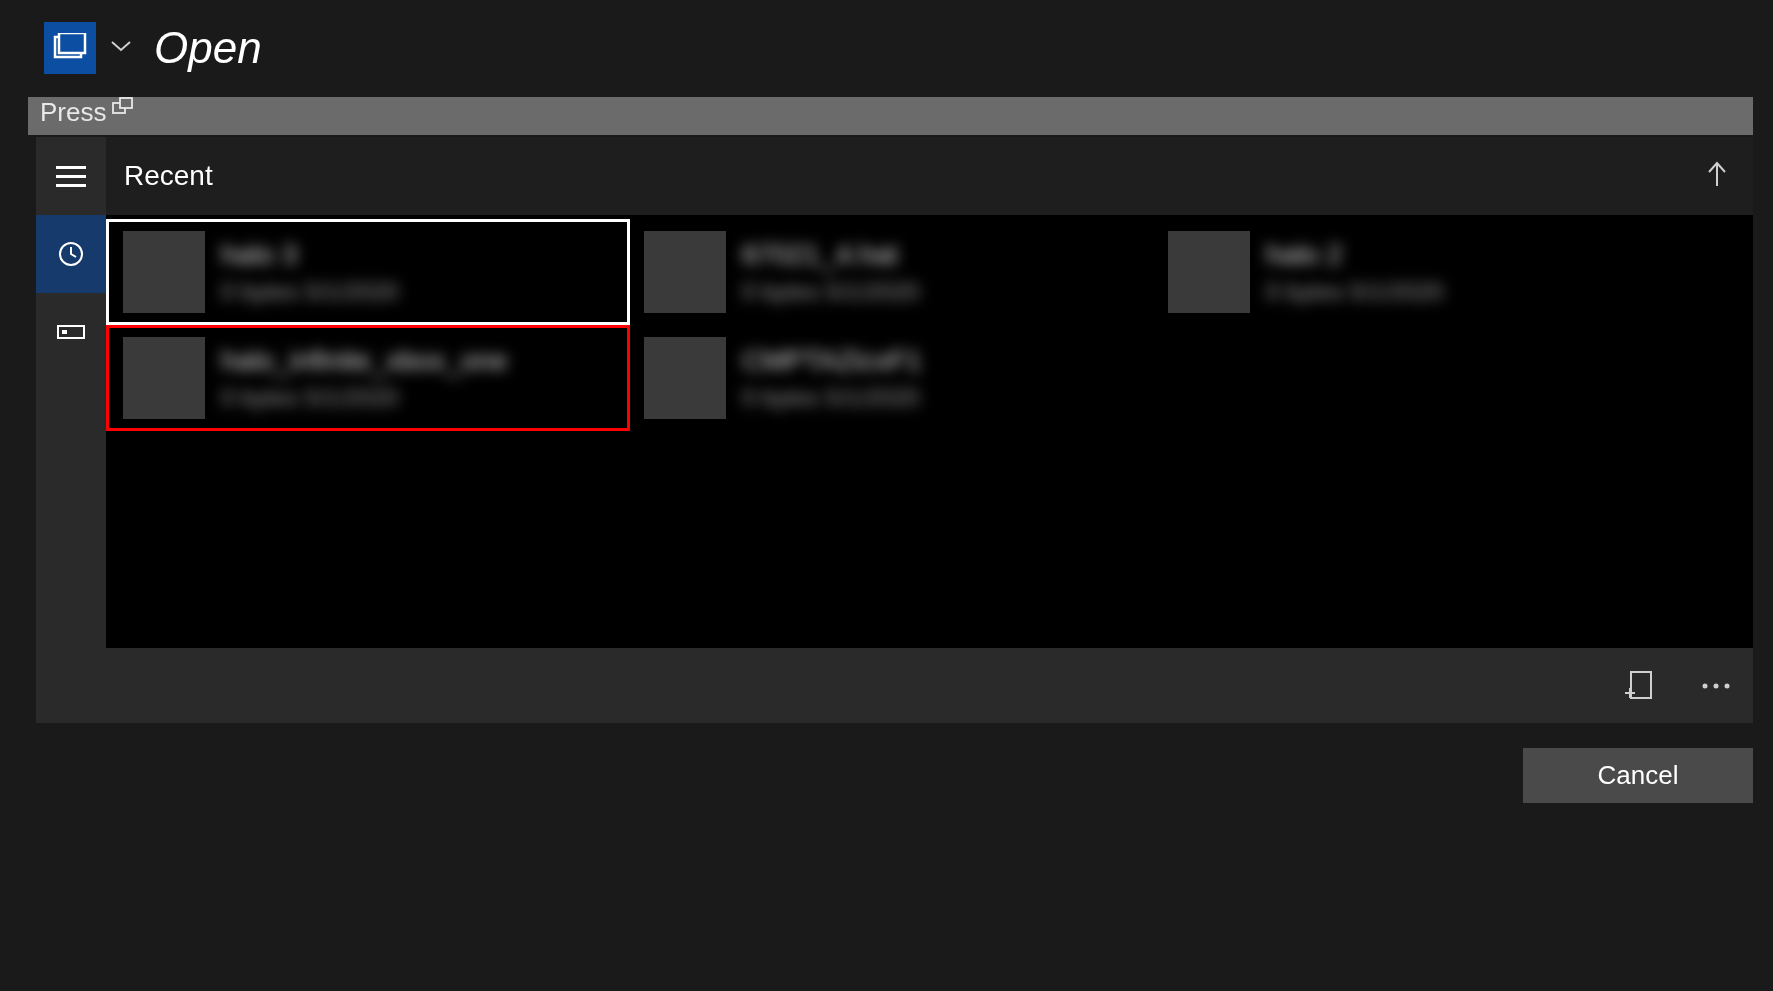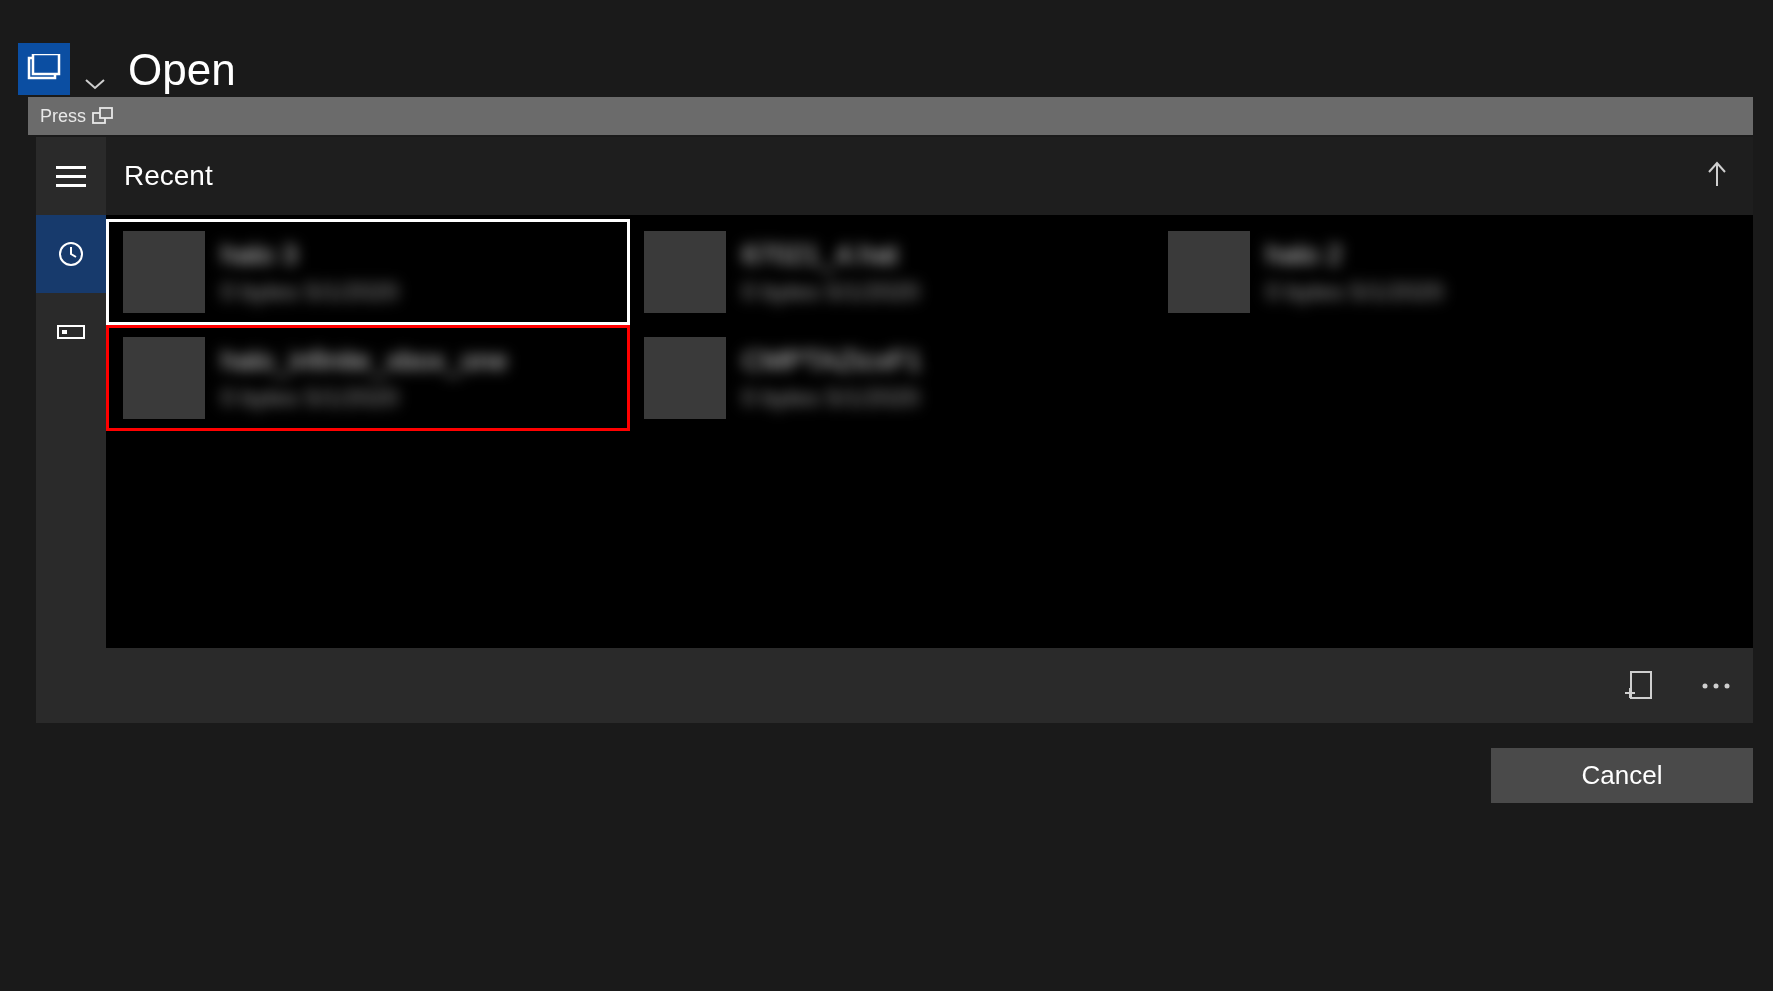--- a/index.html
+++ b/index.html
@@ -13,23 +13,24 @@
   }
   .app {
     position: absolute;
     top: 0; left: 0; right: 0; bottom: 0;
     background: #1a1a1a;
   }
 
   
   .title-bar {
     display: flex;
-    align-items: flex-end;
+    align-items: center;
     height: 95px;
-    padding-left: 18px;
+    padding-left: 44px;
+    font-style: italic;
   }
   .app-icon {
     width: 52px;
     height: 52px;
     background: #0b4ea2;
     display: flex;
     align-items: center;
     justify-content: center;
     margin-right: 10px;
   }
@@ -47,23 +48,22 @@
 
   
   .hint-bar {
     position: absolute;
     left: 28px;
     top: 97px;
     right: 20px;
     height: 38px;
     background: #6b6b6b;
     display: flex;
-    align-items: center;
     padding-left: 12px;
-    font-size: 18px;
+    font-size: 26px;
     color: #e8e8e8;
   }
   .hint-bar .hint-icon {
     margin: 0 6px;
     display: inline-flex;
   }
 
   
   .main {
     position: absolute;
@@ -209,21 +209,21 @@
   }
   .bottom-strip .strip-btn {
     cursor: pointer;
     display: flex; align-items: center; justify-content: center;
   }
   
   .cancel-fixed {
     position: absolute;
     right: 20px;
     top: 748px;
-    width: 262px;
+    width: 230px;
     height: 55px;
     background: #4a4a4a;
     display: flex;
     align-items: center;
     justify-content: center;
     font-size: 26px;
     cursor: pointer;
     text-align: right;
   }
 

